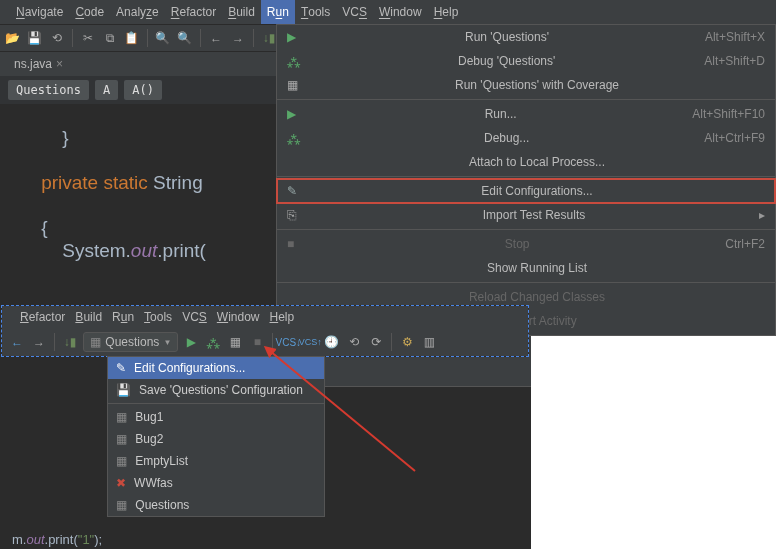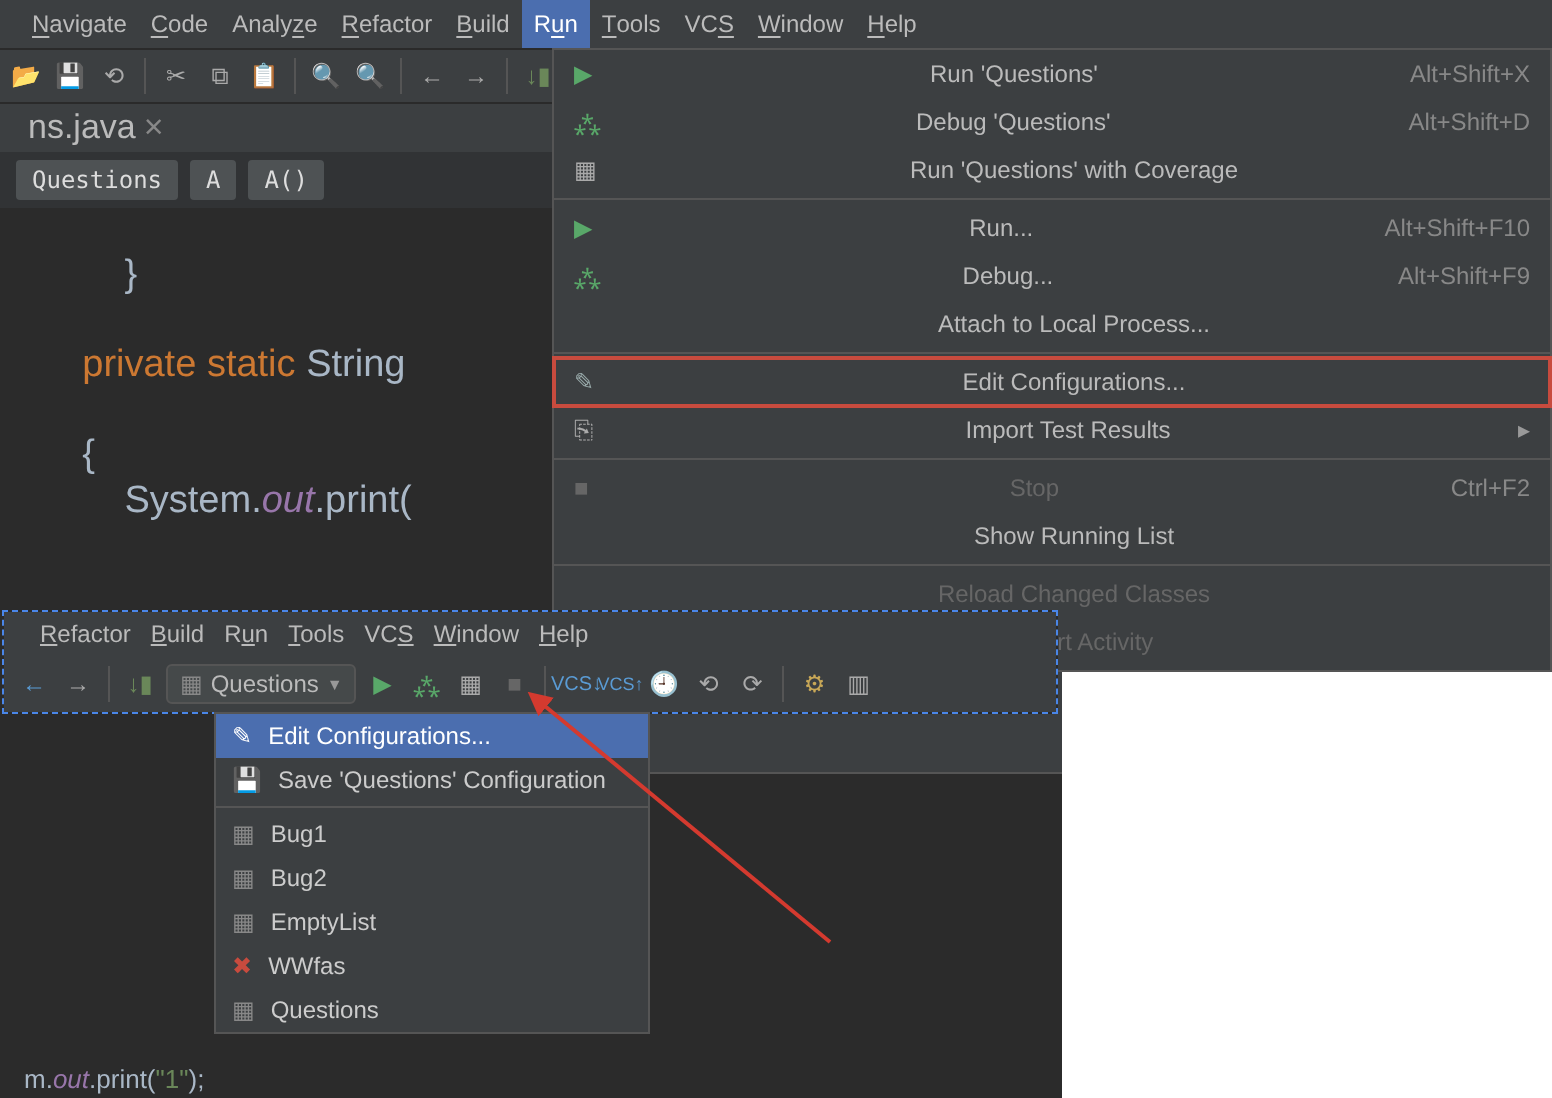--- a/index.html
+++ b/index.html
@@ -6,21 +6,21 @@
 body { width: 776px; height: 549px; background: #fff; position: relative; overflow: hidden; }
 .ide-main { position: absolute; top: 0; left: 0; width: 776px; height: 549px; background: #2b2b2b; }
 .menubar { height: 24px; background: #3c3f41; display: flex; align-items: center; padding-left: 10px; font-size: 12px; color: #bbb; }
 .menubar span { padding: 0 6px; height: 24px; display: flex; align-items: center; cursor: pointer; }
 .menubar span.active { background: #4b6eaf; color: #fff; }
 .menubar span u { text-decoration: underline; text-underline-offset: 2px; }
 .toolbar { height: 28px; background: #3c3f41; border-top: 1px solid #2a2a2a; border-bottom: 1px solid #2a2a2a; display: flex; align-items: center; padding: 0 4px; gap: 4px; }
 .tb-icon { width: 18px; height: 18px; display: flex; align-items: center; justify-content: center; color: #aaa; font-size: 12px; }
 .tb-sep { width: 1px; height: 18px; background: #555; margin: 0 2px; }
 .tabbar { height: 24px; background: #3c3f41; display: flex; align-items: center; padding-left: 6px; }
-.tab { font-size: 17px; color: #bbb; padding: 2px 8px; display: flex; align-items: center; gap: 4px; }
+.tab { font-size: 12px; color: #bbb; padding: 2px 8px; display: flex; align-items: center; gap: 4px; }
 .breadcrumb { height: 28px; background: #313335; display: flex; align-items: center; padding-left: 8px; gap: 6px; }
 .bc-item { background: #4e5254; color: #ddd; font-size: 12px; padding: 3px 8px; border-radius: 2px; font-family: Consolas, monospace; }
 .editor { position: absolute; top: 104px; left: 20px; font-family: Consolas, monospace; font-size: 19px; line-height: 22px; white-space: pre; }
 .kw { color: #cc7832; }
 .fn { color: #ffc66d; }
 .fld { color: #9876aa; font-style: italic; }
 .str { color: #6a8759; }
 .pn { color: #a9b7c6; }
 .tx { color: #a9b7c6; }
 
@@ -129,21 +129,21 @@
     </div>
     <div class="rm-sep"></div>
     <div class="rm-item">
       <span class="icon play-icon">▶</span>
       <span class="lbl">Run...</span>
       <span class="sc">Alt+Shift+F10</span>
     </div>
     <div class="rm-item">
       <span class="icon bug-icon">⁂</span>
       <span class="lbl">Debug...</span>
-      <span class="sc">Alt+Shift+F9</span>
+      <span class="sc">Alt+Ctrl+F9</span>
     </div>
     <div class="rm-item">
       <span class="icon"></span>
       <span class="lbl">Attach to Local Process...</span>
     </div>
     <div class="rm-sep"></div>
     <div class="rm-item highlighted">
       <span class="icon" style="color:#9aa">✎</span>
       <span class="lbl">Edit Configurations...</span>
     </div>

